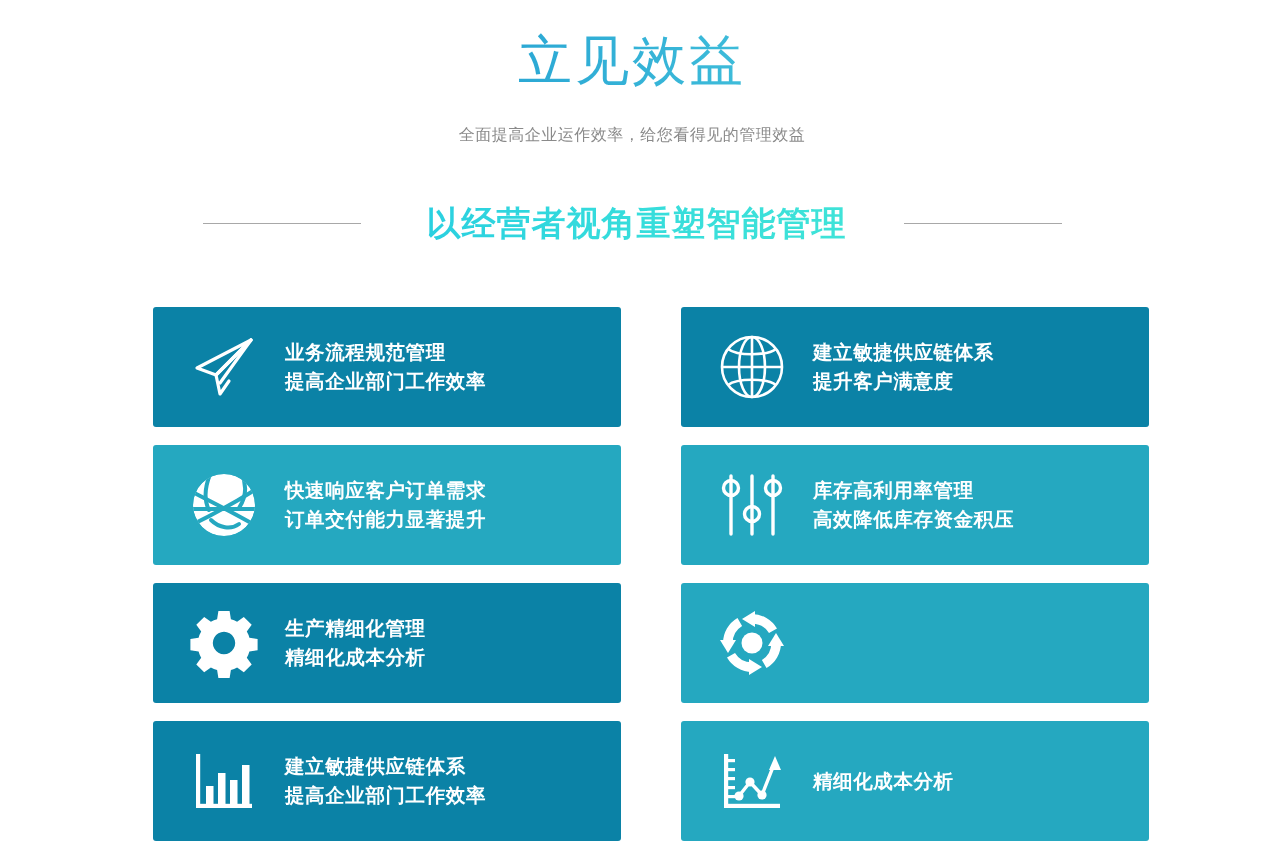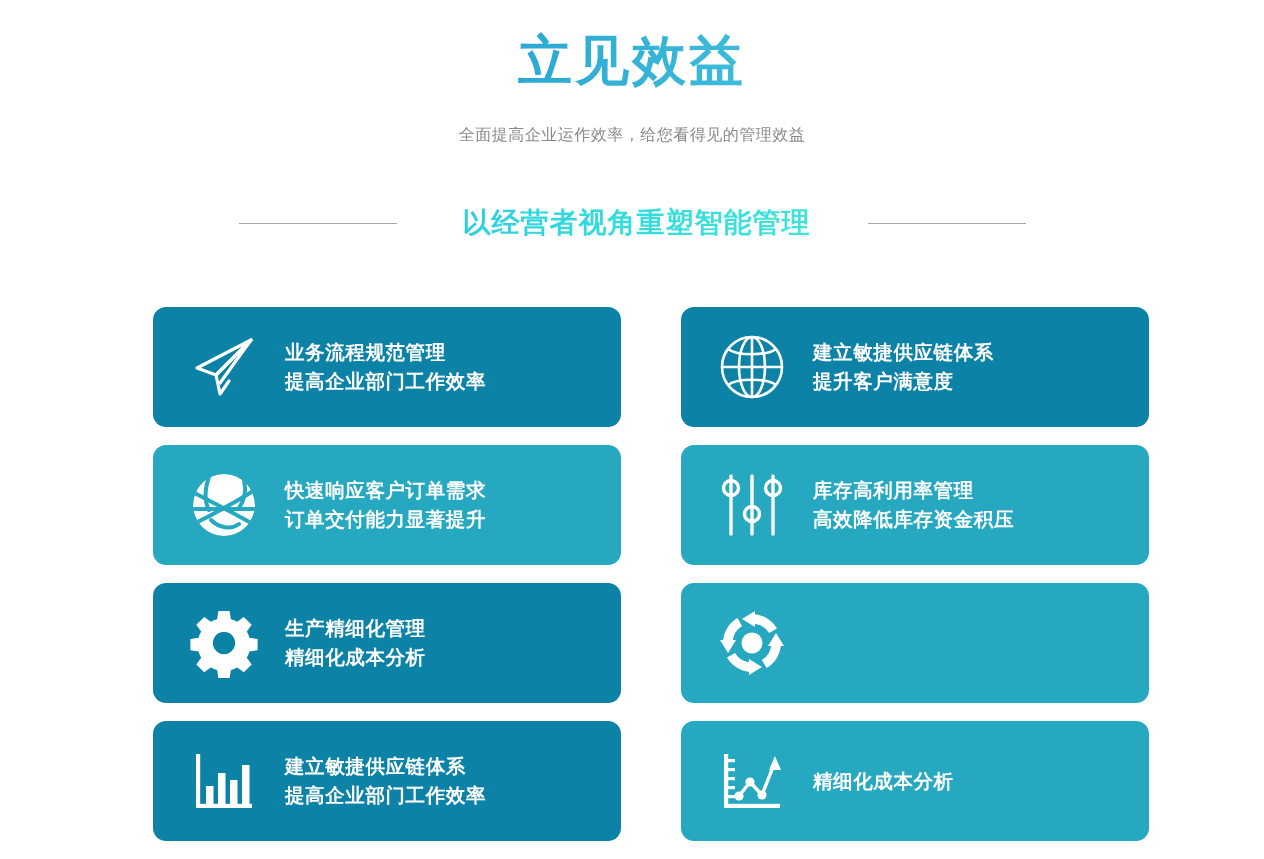--- a/index.html
+++ b/index.html
@@ -20,21 +20,21 @@
   }
 
   
   .hero-title {
     position: absolute;
     top: 26px;
     left: 0;
     width: 100%;
     text-align: center;
     font-size: 54px;
-    font-weight: bold;
+    font-weight: normal;
     letter-spacing: 3px;
     line-height: 68px;
     background: linear-gradient(to right, #1b90c6 0%, #2aa7d4 40%, #49c8dd 70%, #63dbe2 100%);
     -webkit-background-clip: text;
     background-clip: text;
     -webkit-text-fill-color: transparent;
     color: #2aa7d4;
   }
 
   .hero-subtitle {
@@ -61,21 +61,21 @@
   }
   .rule {
     width: 158px;
     height: 1px;
     background: #a8a8a8;
   }
   .rule.left  { margin-right: 66px; }
   .rule.right { margin-left: 57px; }
 
   .section-heading {
-    font-size: 28px;
+    font-size: 34px;
     font-weight: bold;
     letter-spacing: 1px;
     line-height: 50px;
     background: linear-gradient(to right, #2ad0e0 0%, #35dcdc 45%, #3fe3d8 100%);
     -webkit-background-clip: text;
     background-clip: text;
     -webkit-text-fill-color: transparent;
     color: #35d8dd;
     white-space: nowrap;
   }
@@ -87,21 +87,21 @@
     left: 153px;
     width: 996px;
     display: grid;
     grid-template-columns: 468px 468px;
     column-gap: 60px;
     row-gap: 18px;
   }
 
   .card {
     height: 120px;
-    border-radius: 13px;
+    border-radius: 3px;
     display: flex;
     align-items: center;
     padding-left: 34px;
     color: #ffffff;
   }
   .card.dark  { background: #0b82a6; }
   .card.light { background: #25a8c0; }
 
   .card-icon {
     width: 74px;

